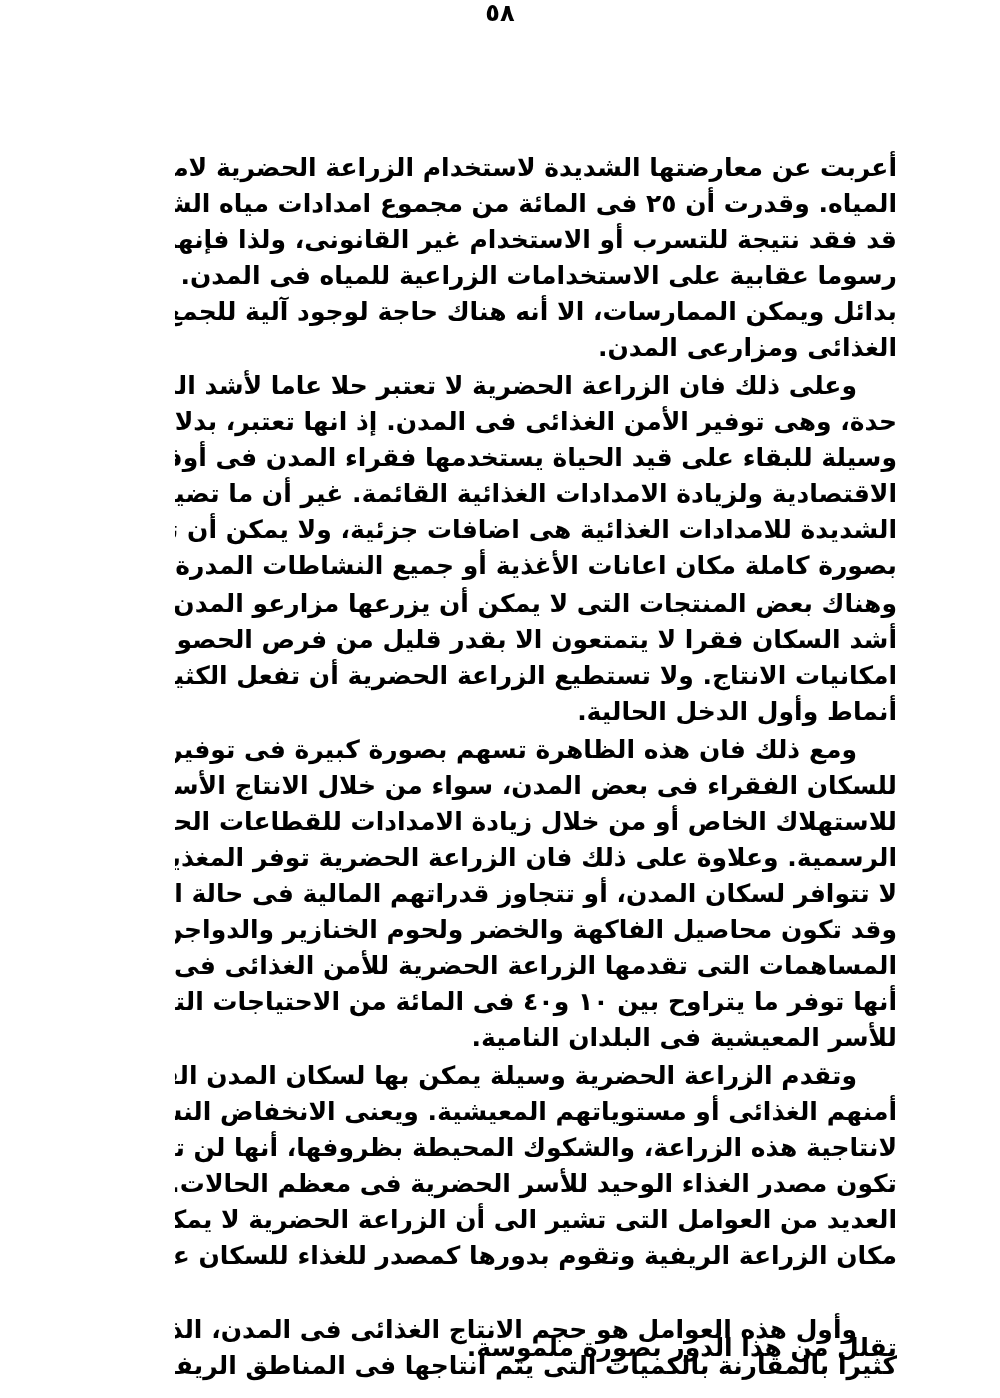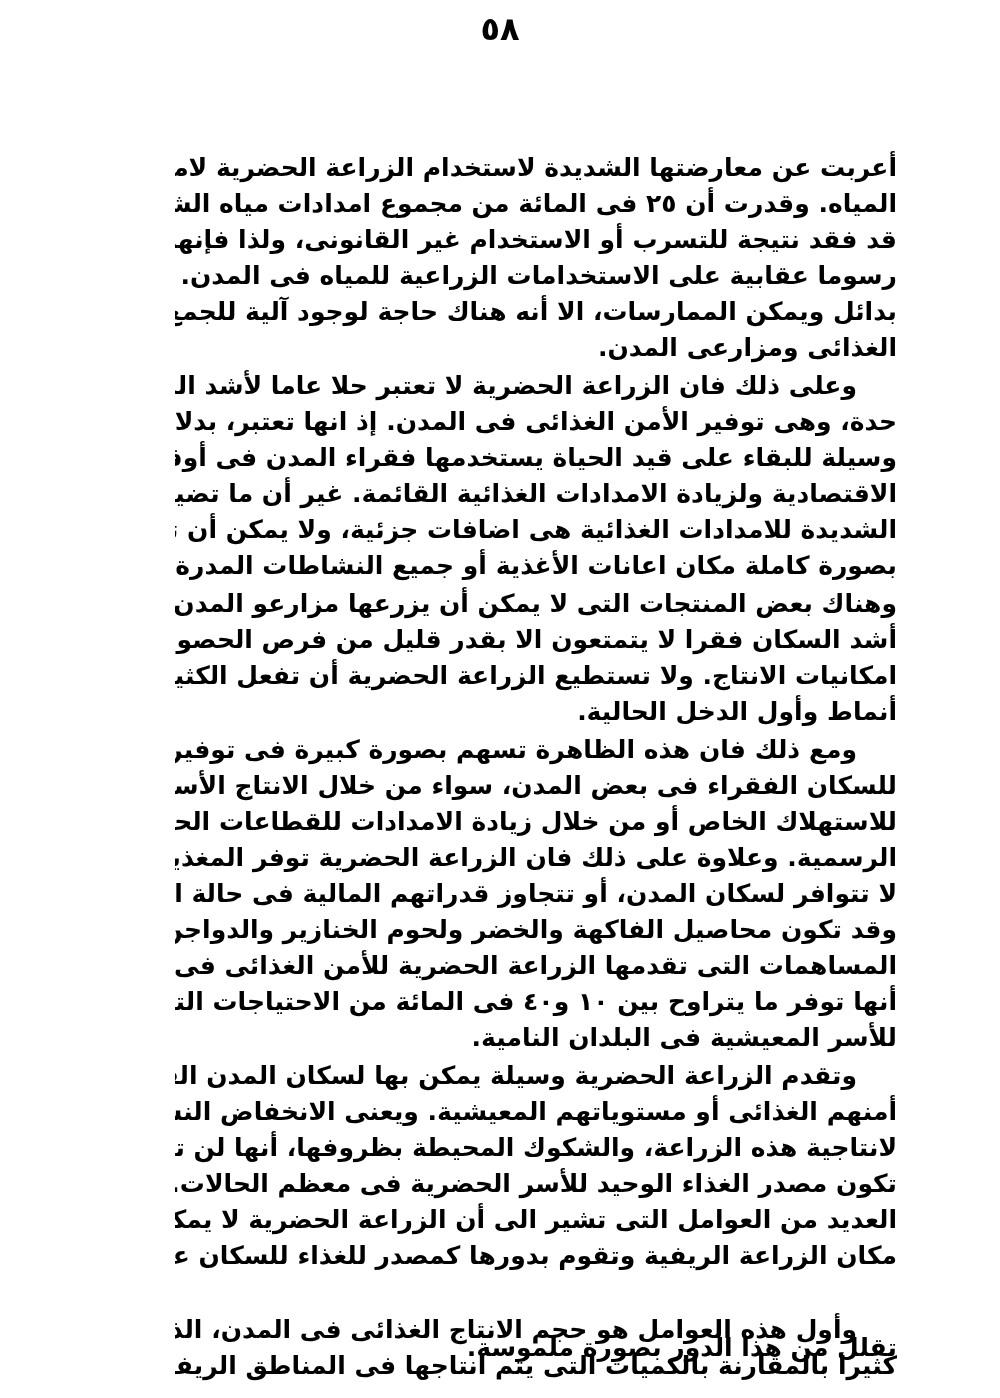--- a/index.html
+++ b/index.html
@@ -10,25 +10,25 @@
     body {
       width: 1000px;
       height: 1398px;
       position: relative;
       overflow: hidden;
       font-family: "DejaVu Sans", sans-serif;
       color: #000000;
     }
     .page-number {
       position: absolute;
-      top: 16px;
+      top: 0;
       left: 0;
       width: 1000px;
       text-align: center;
-      font-size: 32px;
+      font-size: 24px;
       font-weight: bold;
       line-height: 26px;
       direction: rtl;
     }
     .text-block {
       position: absolute;
       left: 175px;
       width: 722px;
       top: 150px;
     }

